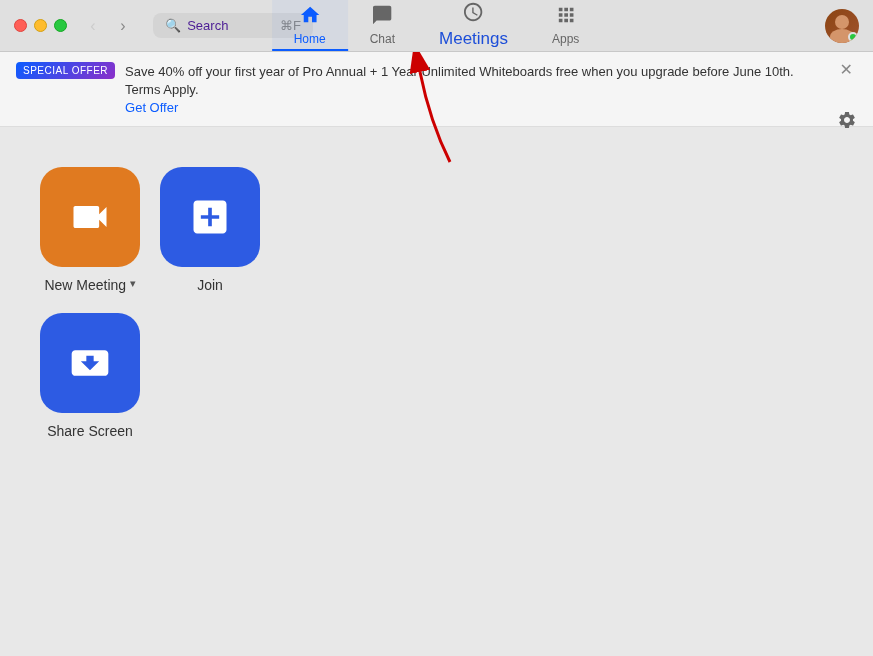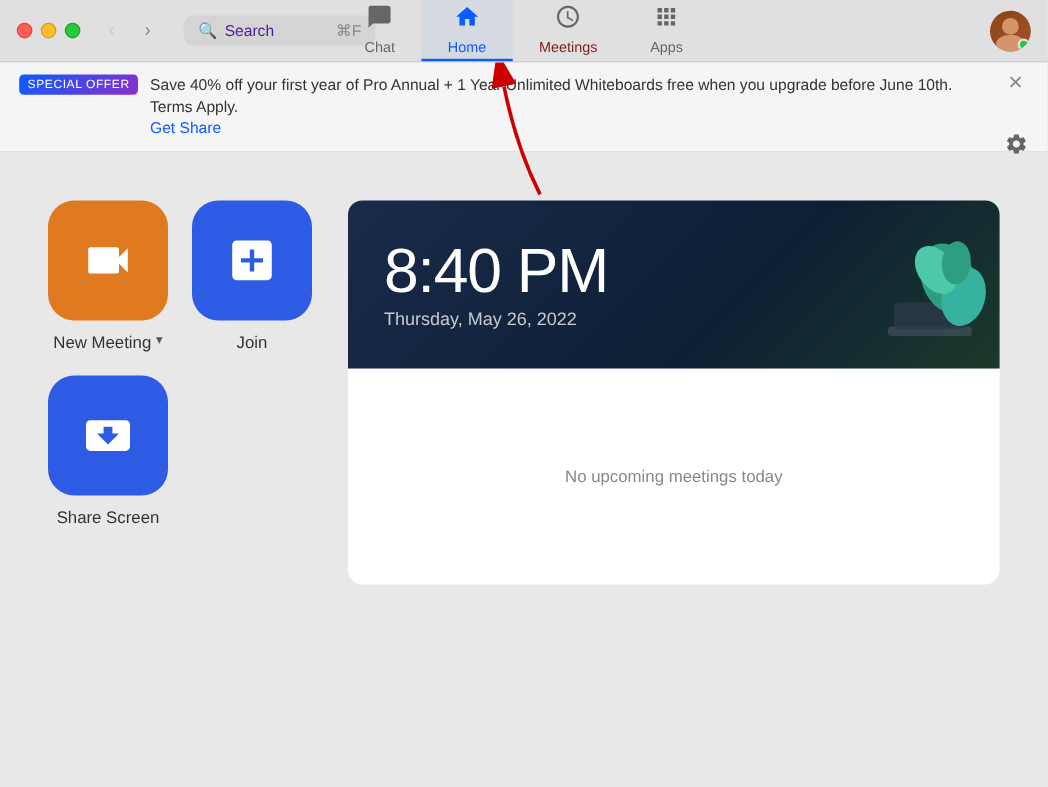--- a/index.html
+++ b/index.html
@@ -337,43 +337,43 @@
     <button class="nav-arrow">›</button>
   </div>
 
   <div class="search-bar">
     <span>🔍</span>
     <span style="font-size:13px;color:#4c1d95;">Search</span>
     <span class="search-shortcut">⌘F</span>
   </div>
 
   <div class="nav-tabs">
+    <div class="nav-tab active">
+      <span class="tab-icon">
+        <svg width="22" height="22" viewBox="0 0 24 24" fill="#0b5cff">
+            <path d="M10 20v-6h4v6h5v-8h3L12 3 2 12h3v8z"></path>
+          </svg>
+      </span>
+      <span style="font-size:12px;color:#0b5cff;">Home</span>
+    </div>
     <div class="nav-tab">
       <span class="tab-icon">
         <svg width="22" height="22" viewBox="0 0 24 24" fill="#666">
             <path d="M20 2H4c-1.1 0-2 .9-2 2v18l4-4h14c1.1 0 2-.9 2-2V4c0-1.1-.9-2-2-2z"></path>
           </svg>
       </span>
       <span style="font-size:12px;color:#666;">Chat</span>
     </div>
-    <div class="nav-tab active">
-      <span class="tab-icon">
-        <svg width="22" height="22" viewBox="0 0 24 24" fill="#0b5cff">
-            <path d="M10 20v-6h4v6h5v-8h3L12 3 2 12h3v8z"></path>
-          </svg>
-      </span>
-      <span style="font-size:12px;color:#0b5cff;">Home</span>
-    </div>
     <div class="nav-tab">
       <span class="tab-icon">
         <svg width="22" height="22" viewBox="0 0 24 24" fill="#666">
             <path d="M11.99 2C6.47 2 2 6.48 2 12s4.47 10 9.99 10C17.52 22 22 17.52 22 12S17.52 2 11.99 2zM12 20c-4.42 0-8-3.58-8-8s3.58-8 8-8 8 3.58 8 8-3.58 8-8 8zm.5-13H11v6l5.25 3.15.75-1.23-4.5-2.67V7z"></path>
           </svg>
       </span>
-      <span style="font-size:12px;color:#7f1d1d;">Meetings</span>
+      <span style="font-size:17px;color:#1d4ed8;">Meetings</span>
     </div>
     <div class="nav-tab">
       <span class="tab-icon">
         <svg width="22" height="22" viewBox="0 0 24 24" fill="#666">
             <path d="M4 8h4V4H4v4zm6 12h4v-4h-4v4zm-6 0h4v-4H4v4zm0-6h4v-4H4v4zm6 0h4v-4h-4v4zm6-10v4h4V4h-4zm-6 4h4V4h-4v4zm6 6h4v-4h-4v4zm0 6h4v-4h-4v4z"></path>
           </svg>
       </span>
       <span style="font-size:12px;color:#666;">Apps</span>
     </div>
   </div>
@@ -384,21 +384,21 @@
         <ellipse cx="17" cy="28" rx="12" ry="8" fill="#d4956a"></ellipse>
       </svg>
     <div class="avatar-green-dot"></div>
   </div>
 </div>
 
 <div class="banner">
   <span class="special-offer-badge">SPECIAL OFFER</span>
   <div style="flex:1;">
     <span class="banner-text">Save 40% off your first year of Pro Annual + 1 Year Unlimited Whiteboards free when you upgrade before June 10th. Terms Apply.</span><br>
-    <a class="banner-link">Get Share</a>
+    <a class="banner-link">Get Offer</a>
   </div>
   <button class="banner-close">✕</button>
 </div>
 
 <button class="settings-btn">
   <svg width="20" height="20" viewBox="0 0 24 24" fill="#666">
       <path d="M19.14,12.94c0.04-0.3,0.06-0.61,0.06-0.94c0-0.32-0.02-0.64-0.07-0.94l2.03-1.58c0.18-0.14,0.23-0.41,0.12-0.61 l-1.92-3.32c-0.12-0.22-0.37-0.29-0.59-0.22l-2.39,0.96c-0.5-0.38-1.03-0.7-1.62-0.94L14.4,2.81c-0.04-0.24-0.24-0.41-0.48-0.41 h-3.84c-0.24,0-0.43,0.17-0.47,0.41L9.25,5.35C8.66,5.59,8.12,5.92,7.63,6.29L5.24,5.33c-0.22-0.08-0.47,0-0.59,0.22L2.74,8.87 C2.62,9.08,2.66,9.34,2.86,9.48l2.03,1.58C4.84,11.36,4.8,11.69,4.8,12s0.02,0.64,0.07,0.94l-2.03,1.58 c-0.18,0.14-0.23,0.41-0.12,0.61l1.92,3.32c0.12,0.22,0.37,0.29,0.59,0.22l2.39-0.96c0.5,0.38,1.03,0.7,1.62,0.94l0.36,2.54 c0.05,0.24,0.24,0.41,0.48,0.41h3.84c0.24,0,0.44-0.17,0.47-0.41l0.36-2.54c0.59-0.24,1.13-0.56,1.62-0.94l2.39,0.96 c0.22,0.08,0.47,0,0.59-0.22l1.92-3.32c0.12-0.22,0.07-0.47-0.12-0.61L19.14,12.94z M12,15.6c-1.98,0-3.6-1.62-3.6-3.6 s1.62-3.6,3.6-3.6s3.6,1.62,3.6,3.6S13.98,15.6,12,15.6z"></path>
     </svg>
 </button>
 
@@ -436,44 +436,20 @@
             <path d="M20 5H4c-1.1 0-2 .9-2 2v10c0 1.1.9 2 2 2h16c1.1 0 2-.9 2-2V7c0-1.1-.9-2-2-2zm-8 11l-5-5h3V8h4v3h3l-5 5z"></path>
           </svg>
       </button>
       <span class="action-label">
         <span>Share Screen</span>
       </span>
     </div>
 
   </div>
 
-  <div class="right-section">
-
-    <div class="clock-card">
-
-      <svg class="plant-svg" viewBox="0 0 100 110">
-
-        <rect x="15" y="75" width="70" height="8" rx="3" fill="#4a5568" opacity="0.6"></rect>
-        <rect x="20" y="55" width="60" height="22" rx="4" fill="#2d3748" opacity="0.8"></rect>
-
-        <ellipse cx="65" cy="35" rx="22" ry="30" fill="#2d9e82" transform="rotate(-20 65 35)"></ellipse>
-        <ellipse cx="78" cy="50" rx="18" ry="25" fill="#38b2a0" transform="rotate(15 78 50)"></ellipse>
-        <ellipse cx="55" cy="28" rx="15" ry="22" fill="#4dc9a8" transform="rotate(-35 55 28)"></ellipse>
-        <ellipse cx="72" cy="22" rx="12" ry="18" fill="#2d9e82" transform="rotate(5 72 22)"></ellipse>
-      </svg>
-
-      <div class="clock-time">8:40 PM</div>
-      <div class="clock-date">Thursday, May 26, 2022</div>
-    </div>
-
-    <div class="meetings-card">
-      <span class="no-meetings-text">No upcoming meetings today</span>
-    </div>
-
-  </div>
 </div>
 
 <div class="arrow-annotation">
   <svg width="130" height="130" viewBox="0 0 130 130">
     <defs>
       <marker id="arrowhead" markerWidth="10" markerHeight="7" refX="0" refY="3.5" orient="auto">
         <polygon points="0 0, 10 3.5, 0 7" fill="#cc0000"></polygon>
       </marker>
     </defs>
     <path d="M 80 110 Q 60 70 50 20" stroke="#cc0000" stroke-width="3" fill="none" marker-end="url(#arrowhead)"></path>

